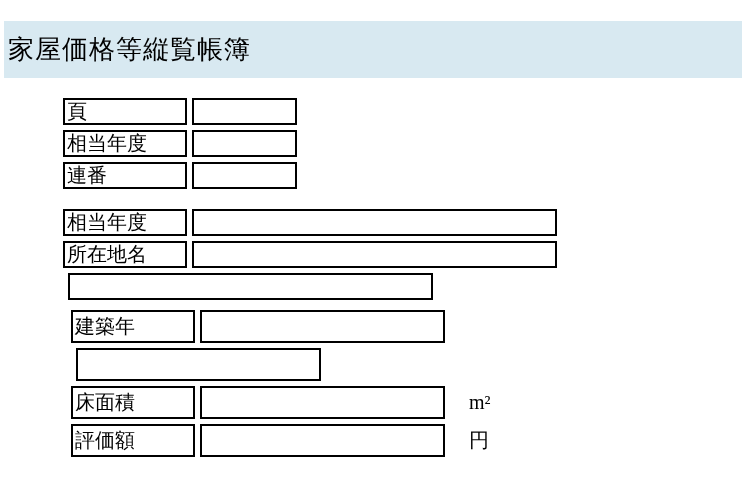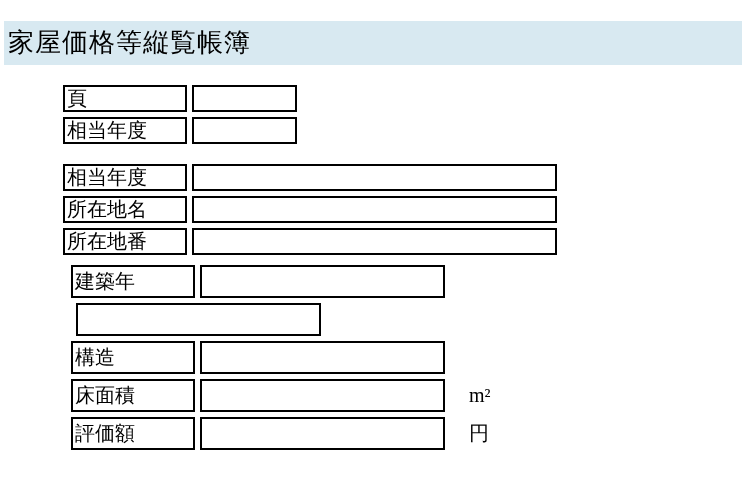--- a/index.html
+++ b/index.html
@@ -6,21 +6,21 @@
   html, body {
     margin: 0; padding: 0;
     width: 748px; height: 499px;
     background: #ffffff;
     overflow: hidden;
     font-family: "Liberation Serif", "DejaVu Serif", serif;
     color: #000000;
   }
   .title-bar {
     margin: 21px 6px 0 4px;
-    height: 44px;
+    height: 57px;
     background: #d8e9f1;
     display: flex;
     align-items: center;
   }
   .title-bar h1 {
     margin: 0 0 0 4px;
     font-size: 26px;
     font-weight: normal;
     letter-spacing: 1px;
     line-height: 1;
@@ -80,47 +80,46 @@
 
   <div class="group g1">
     <div class="row">
       <div class="label-box">頁</div>
       <input type="text" class="field small" value="" style="">
     </div>
     <div class="row">
       <div class="label-box">相当年度</div>
       <input type="text" class="field small" value="" style="">
     </div>
+    <div class="row">
+      <div class="label-box">連番</div>
+      <input type="text" class="field small" value="" style="">
+    </div>
   </div>
 
   <div class="group g2">
     <div class="row">
       <div class="label-box">相当年度</div>
       <input type="text" class="field wide" value="" style="">
     </div>
     <div class="row">
       <div class="label-box">所在地名</div>
       <input type="text" class="field wide" value="" style="">
     </div>
     <div class="row">
-      <div class="label-box">所在地番</div>
       <input type="text" class="field wide" value="" style="">
     </div>
   </div>
 
   <div class="group g3">
     <div class="row">
       <div class="label-box">建築年</div>
       <input type="text" class="field mid" value="" style="">
     </div>
     <div class="row">
-      <input type="text" class="field mid" value="" style="">
-    </div>
-    <div class="row">
-      <div class="label-box">構造</div>
       <input type="text" class="field mid" value="" style="">
     </div>
     <div class="row">
       <div class="label-box">床面積</div>
       <input type="text" class="field mid" value="" style="">
       <span class="unit">m²</span>
     </div>
     <div class="row">
       <div class="label-box">評価額</div>
       <input type="text" class="field mid" value="" style="">

